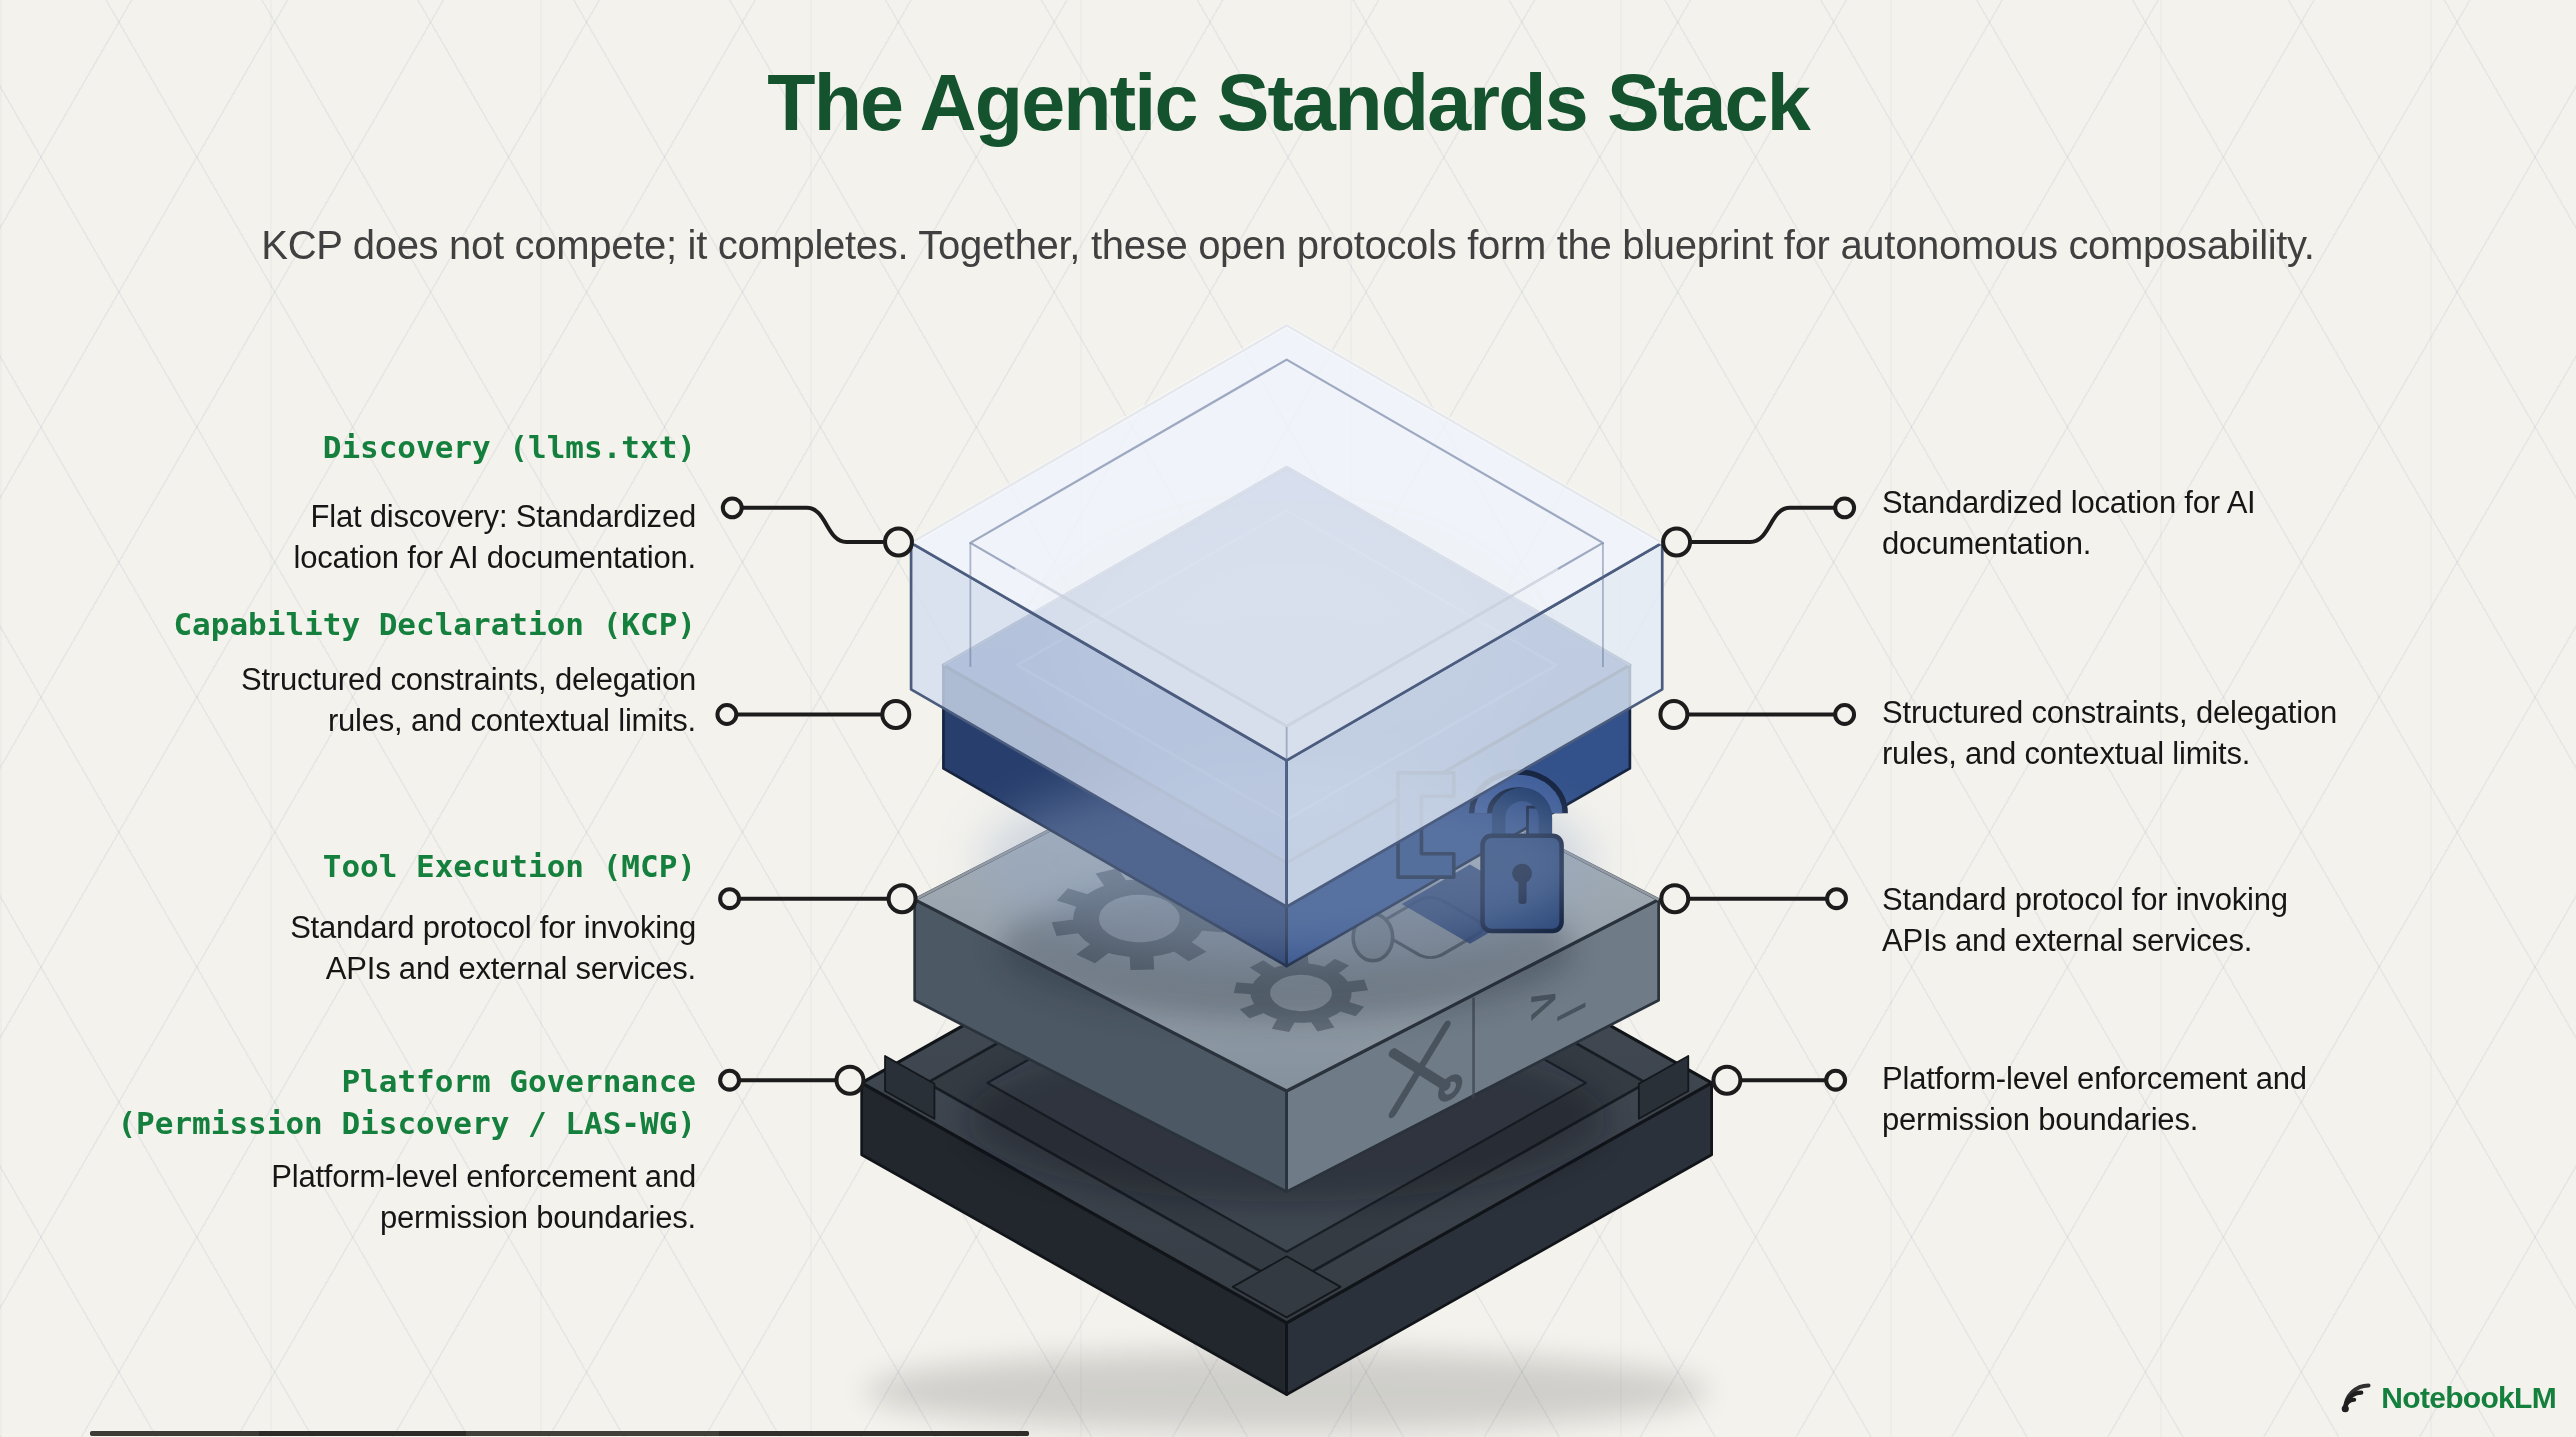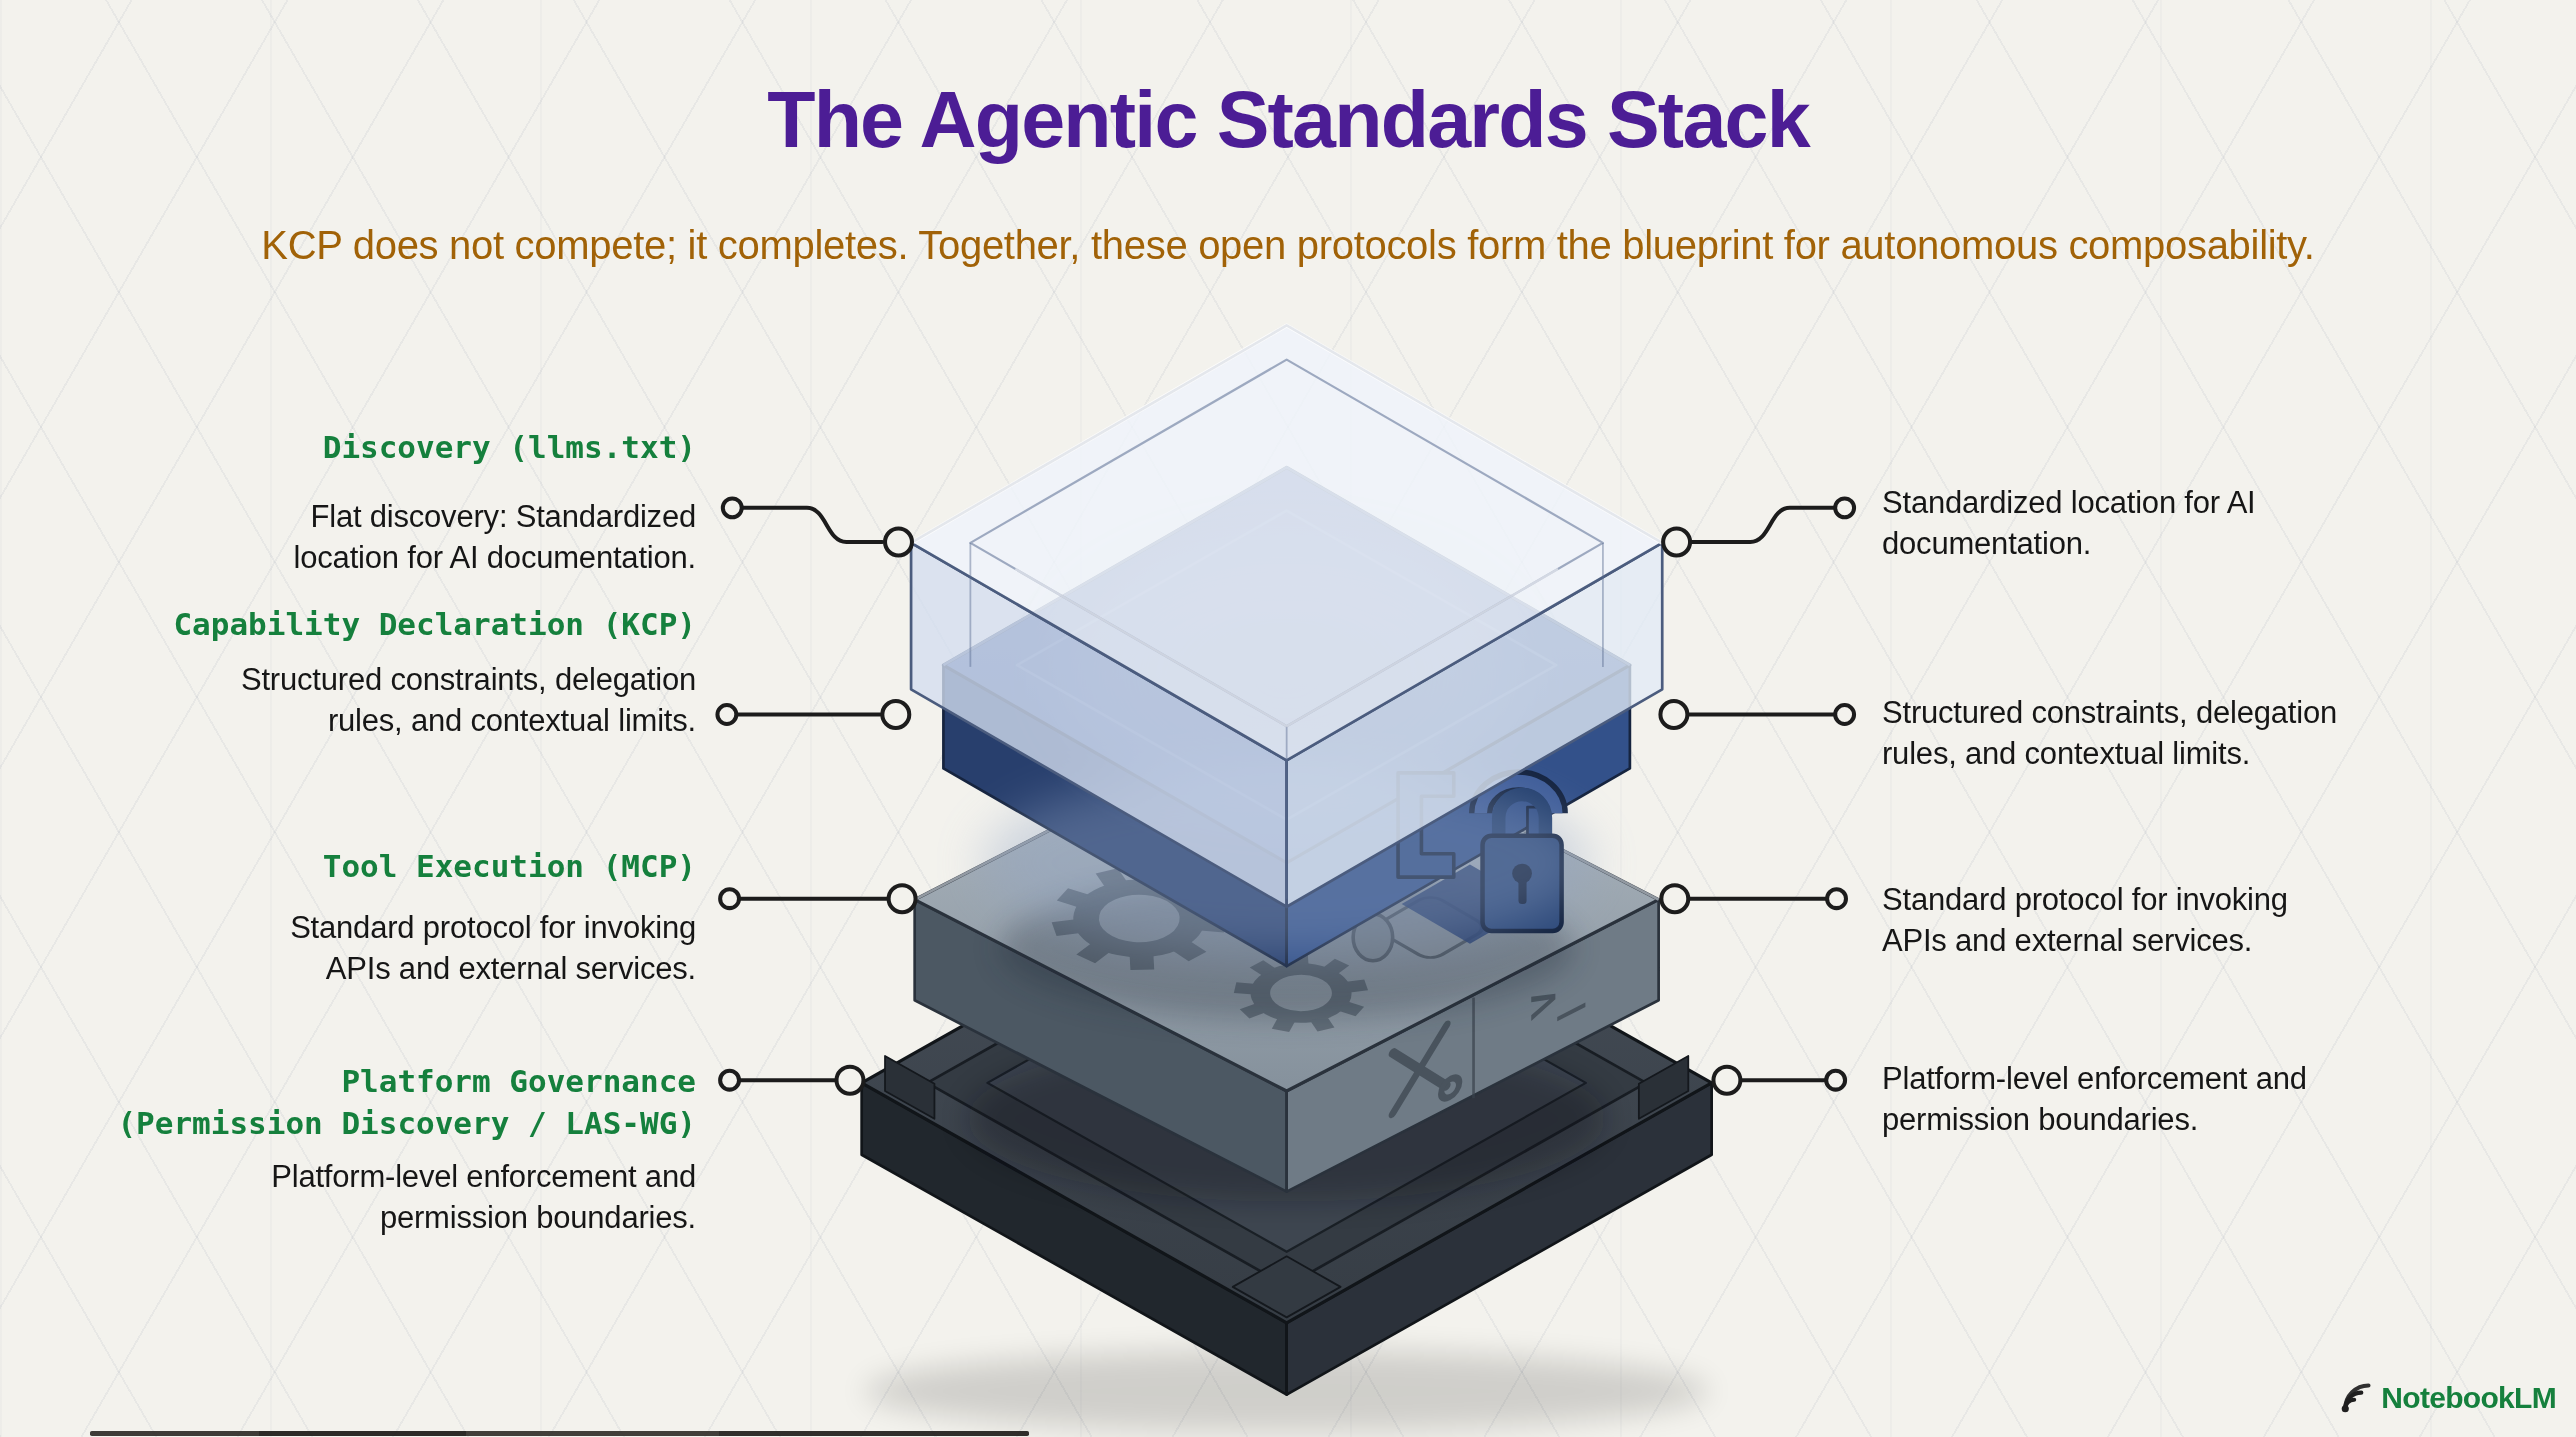--- a/index.html
+++ b/index.html
@@ -9,26 +9,26 @@
     font-family:"Liberation Sans", sans-serif;color:#141414;
   }
   .bg-grid{
     position:absolute;inset:0;pointer-events:none;
     background-image:
       repeating-linear-gradient(60deg,  rgba(110,122,148,.085) 0 1.8px, transparent 1.8px 135px),
       repeating-linear-gradient(-60deg, rgba(110,122,148,.085) 0 1.8px, transparent 1.8px 135px),
       repeating-linear-gradient(90deg,  rgba(110,122,148,.045) 0 1.8px, transparent 1.8px 270px);
   }
   .title{
-    position:absolute;left:0;right:0;top:79px;text-align:center;
-    font-size:79px;font-weight:700;letter-spacing:-1.8px;color:#4c1d95;line-height:1.05;
+    position:absolute;left:0;right:0;top:62px;text-align:center;
+    font-size:79px;font-weight:700;letter-spacing:-1.8px;color:#14532d;line-height:1.05;
   }
   .subtitle{
     position:absolute;left:0;right:0;top:223px;text-align:center;
-    font-size:40px;font-weight:400;color:#a16207;letter-spacing:-0.3px;
+    font-size:40px;font-weight:400;color:#404040;letter-spacing:-0.3px;
   }
   .lbl{position:absolute;}
   .lbl-left{right:1880px;width:647px;text-align:right;}
   .lbl-right{left:1882px;width:701px;text-align:left;}
   .lbl-title{
     font-family:"DejaVu Sans Mono","Liberation Mono",monospace;
     font-weight:700;font-size:31px;line-height:42px;color:#15803d;white-space:pre-line;
   }
   .lbl-desc{
     font-size:31px;line-height:41px;color:#161616;white-space:pre-line;letter-spacing:-0.2px;

